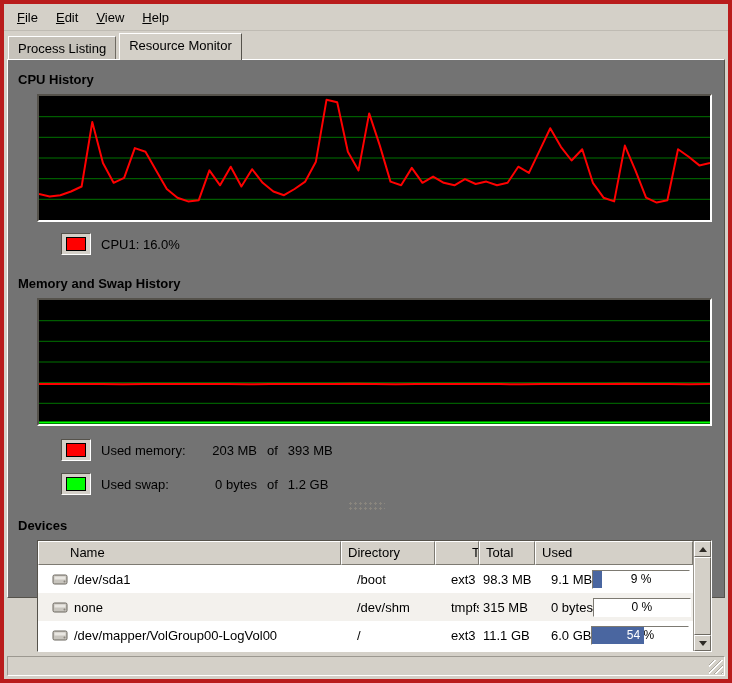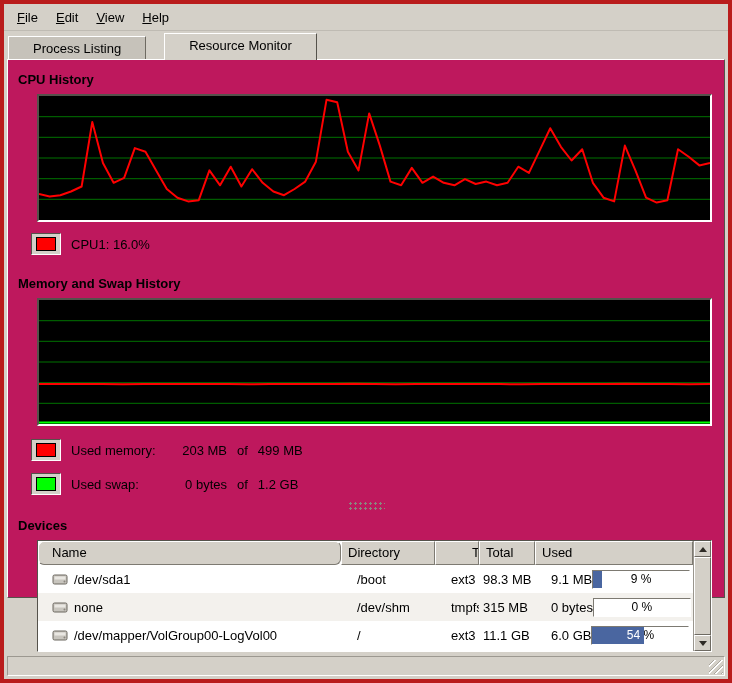--- a/index.html
+++ b/index.html
@@ -6,49 +6,49 @@
   body{font-family:"Liberation Sans","DejaVu Sans",sans-serif;font-size:13px;color:#000;}
   .window{position:relative;width:732px;height:683px;box-sizing:border-box;border:4px solid #b91c1c;background:#d4d0c8;overflow:hidden;}
 
   
   .menubar{height:27px;display:flex;align-items:center;padding-left:4px;box-shadow:inset 0 -1px 0 #bfbbb3;}
   .menu-item{padding:4px 9px;cursor:default;}
   .menu-item::first-letter{text-decoration:underline;}
 
   
   .tabrow{display:flex;align-items:flex-end;height:28px;padding-left:4px;position:relative;z-index:4;}
-  .tab{box-sizing:border-box;padding:4px 24px 3px;background:#c6c2ba;border:1px solid;border-color:#ffffff #6e6a62 #6e6a62 #ffffff;border-bottom:none;height:23px;margin-right:18px;cursor:default;white-space:nowrap;}
+  .tab{box-sizing:border-box;padding:4px 9px 3px;background:#c6c2ba;border:1px solid;border-color:#ffffff #6e6a62 #6e6a62 #ffffff;border-bottom:none;height:23px;margin-right:3px;cursor:default;white-space:nowrap;}
   .tab.active{background:#d4d0c8;height:27px;margin-bottom:-1px;border-color:#ffffff #55524b #d4d0c8 #ffffff;position:relative;z-index:6;}
 
   
-  .notebook{position:relative;margin:0 3px;height:539px;box-sizing:border-box;background:#be185d;border:1px solid;border-color:#ffffff #55524b #55524b #ffffff;z-index:3;}
+  .notebook{position:relative;margin:0 3px;height:539px;box-sizing:border-box;background:#737373;border:1px solid;border-color:#ffffff #55524b #55524b #ffffff;z-index:3;}
 
   .section-title{font-weight:bold;margin:12px 0 6px 10px;height:16px;}
   .section-title.mt{margin-top:20px;}
   .section-title.dev{margin-top:8px;}
 
   .graph-outer{margin:0 12px 0 29px;height:128px;box-sizing:border-box;border:2px solid;border-color:#55524b #ffffff #ffffff #55524b;background:#000;}
   .graph-outer svg{display:block;width:100%;height:100%;}
 
-  .legend-row{display:flex;align-items:center;margin:10px 12px 0 23px;height:24px;}
+  .legend-row{display:flex;align-items:center;margin:10px 12px 0 53px;height:24px;}
   .legend-row.first{margin-top:10px;}
   .swatch-frame{width:30px;height:22px;box-sizing:border-box;border:1px solid;border-color:#55524b #ffffff #ffffff #55524b;background:#d4d0c8;display:flex;align-items:center;justify-content:center;margin-right:10px;flex:none;}
   .swatch{width:18px;height:12px;border:1px solid #000;}
   .leg-label{width:100px;}
   .leg-value{width:56px;text-align:right;}
   .leg-of{margin:0 10px;}
 
   .grip{width:38px;height:10px;margin:4px auto 0;background-image:radial-gradient(circle,#8a867e 1px,transparent 1.3px);background-size:5px 5px;background-position:1px 1px;}
 
   
   .devices-frame{margin:0 12px 0 29px;box-sizing:border-box;border:1px solid;border-color:#55524b #ffffff #ffffff #55524b;background:#fff;display:flex;height:112px;}
   .tbl{flex:1;display:flex;flex-direction:column;overflow:hidden;}
   .thead{display:flex;height:24px;flex:none;}
   .th{box-sizing:border-box;background:#d4d0c8;border:1px solid;border-color:#ffffff #7d7a72 #7d7a72 #ffffff;padding:3px 6px;white-space:nowrap;overflow:hidden;cursor:default;}
-  .th.c-name{width:303px;padding-left:13px;border-radius:6px;}
+  .th.c-name{width:303px;padding-left:31px;}
   .th.c-dir{width:94px;}
   .th.c-type{width:44px;padding-left:36px;}
   .th.c-total{width:56px;}
   .th.c-used{flex:1;}
   .trow{display:flex;height:28px;align-items:center;background:#fff;cursor:default;}
   .trow.alt{background:#f3f1ed;}
   .td{box-sizing:border-box;padding:0 16px;height:100%;display:flex;align-items:center;white-space:nowrap;overflow:hidden;}
   .td.c-name{width:303px;padding-left:14px;}
   .td.c-dir{width:94px;}
   .td.c-type{width:44px;}
@@ -123,21 +123,21 @@
         </svg>
     </div>
 
     <div class="legend-row" style="margin-top:12px">
       <span class="swatch-frame">
         <span class="swatch" style="background: rgb(255, 0, 0);"></span>
       </span>
       <span class="leg-label">Used memory:</span>
       <span class="leg-value">203 MB</span>
       <span class="leg-of">of</span>
-      <span>499 MB</span>
+      <span>393 MB</span>
     </div>
 
     <div class="legend-row">
       <span class="swatch-frame">
         <span class="swatch" style="background: rgb(0, 255, 0);"></span>
       </span>
       <span class="leg-label">Used swap:</span>
       <span class="leg-value">0 bytes</span>
       <span class="leg-of">of</span>
       <span>1.2 GB</span>

